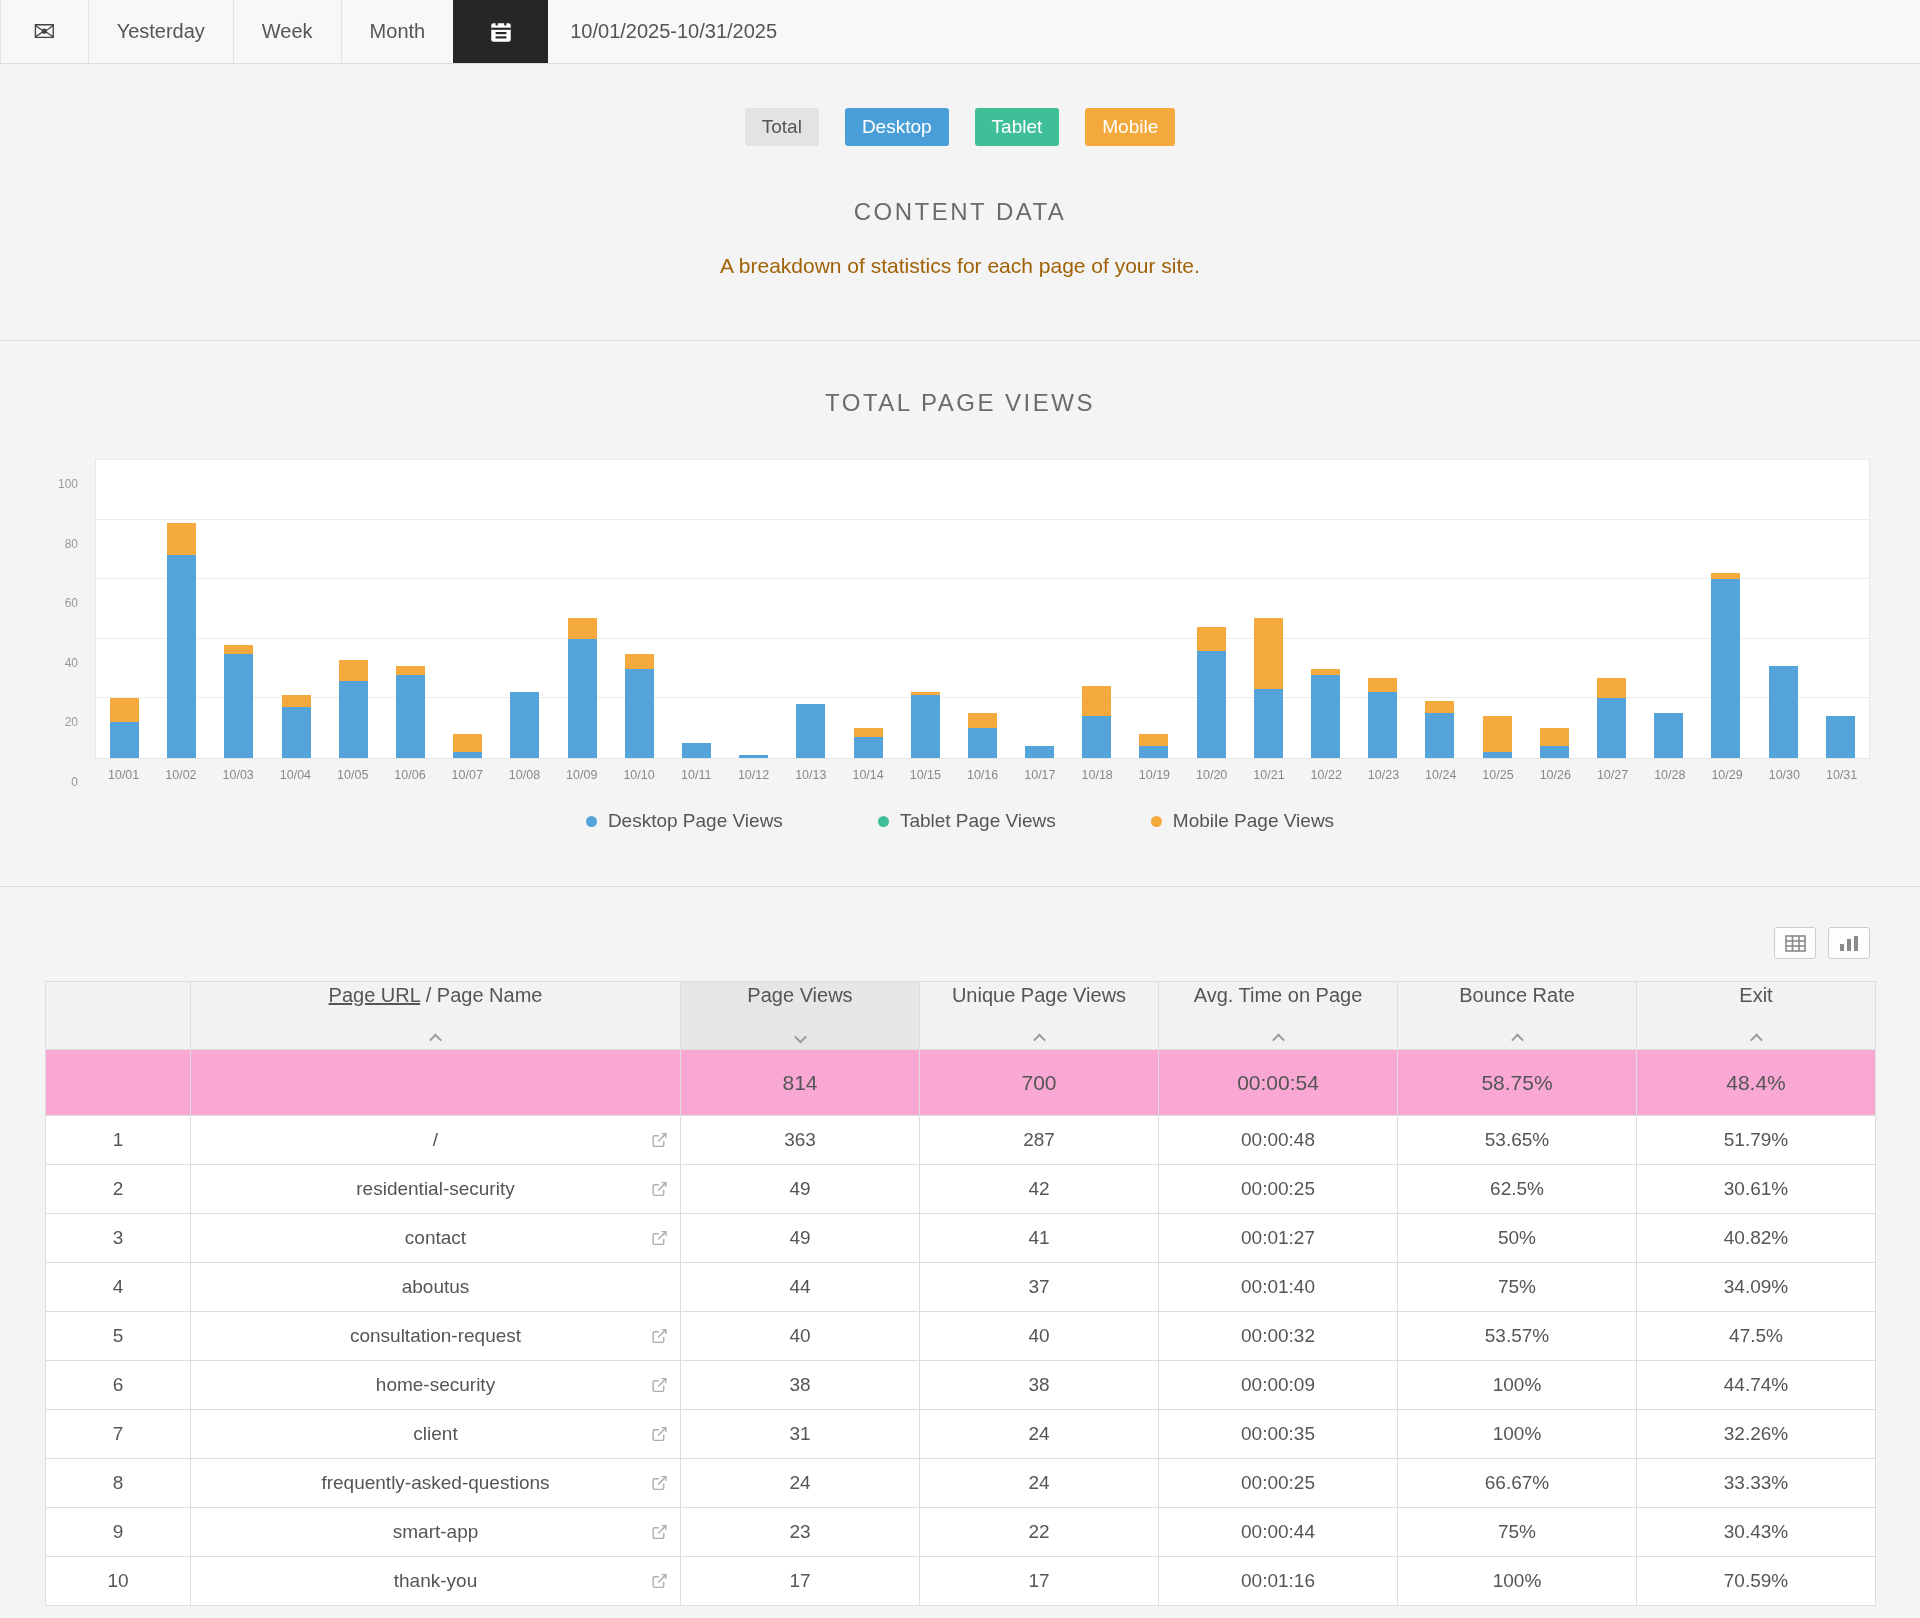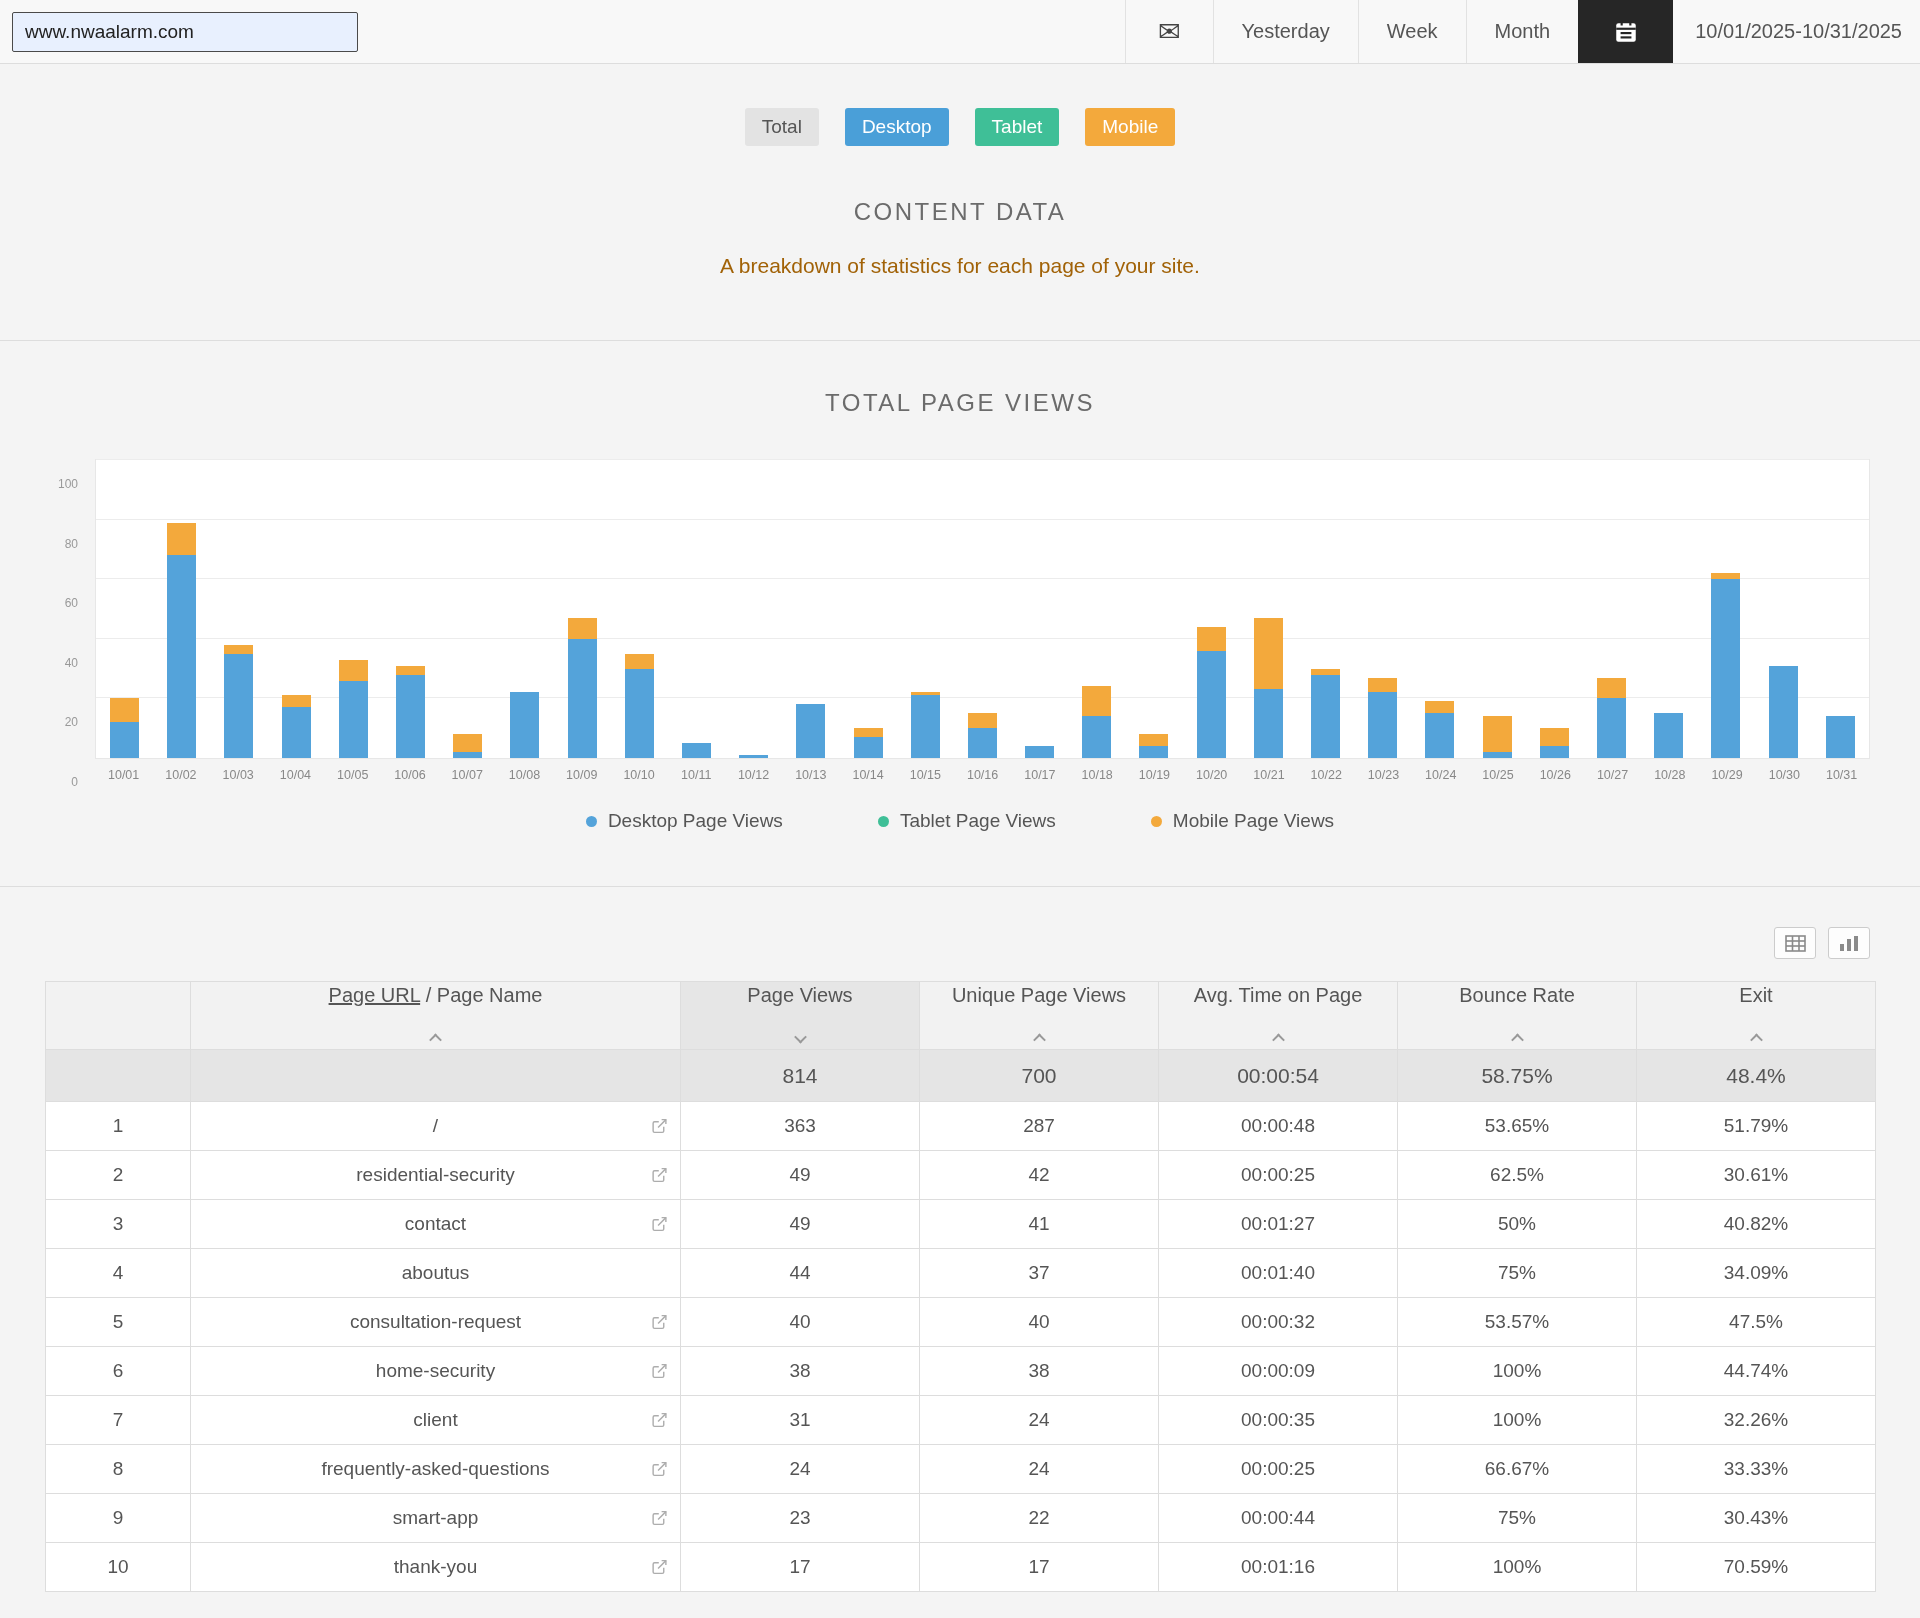--- a/index.html
+++ b/index.html
@@ -160,38 +160,35 @@
   }
   table.details thead th.active-col { background: #e6e6e6; }
   .th-label { margin-bottom: 18px; }
   .th-link { text-decoration: underline; cursor: pointer; }
   .chev {
     display: inline-block; width: 9px; height: 9px;
     border-left: 2px solid #999; border-top: 2px solid #999;
   }
   .chev.up { transform: rotate(45deg) translate(1px, 1px); }
   .chev.down { transform: rotate(225deg) translate(1px, 1px); }
-  tr.summary-row td { height: 52px; background: #e5e5e5; font-size: 21px; }
+  tr.summary-row td { height: 66px; background: #f9a8d4; font-size: 21px; }
   tbody.data-rows td { height: 49px; }
   td.page-cell { position: relative; }
   .ext {
     position: absolute; right: 12px; top: 50%;
     transform: translateY(-50%);
     color: #adadad; cursor: pointer;
     line-height: 0;
   }
   .icon-gray { color: #8a8a8a; line-height: 0; }
 </style>
 </head>
 <body>
 
 <div class="topbar">
-  <div class="topbar-left">
-    <input class="url-input" type="text" value="www.nwaalarm.com" style="">
-  </div>
   <div class="topbar-right">
     <div class="tb-item tb-icon-btn">
       <span class="envelope">✉</span>
     </div>
     <div class="tb-item">Yesterday</div>
     <div class="tb-item">Week</div>
     <div class="tb-item">Month</div>
     <div class="tb-item tb-calendar">
       <span style="line-height:0;">
         <svg width="26" height="26" viewBox="0 0 24 24" fill="none" stroke="#ffffff" stroke-width="2">

